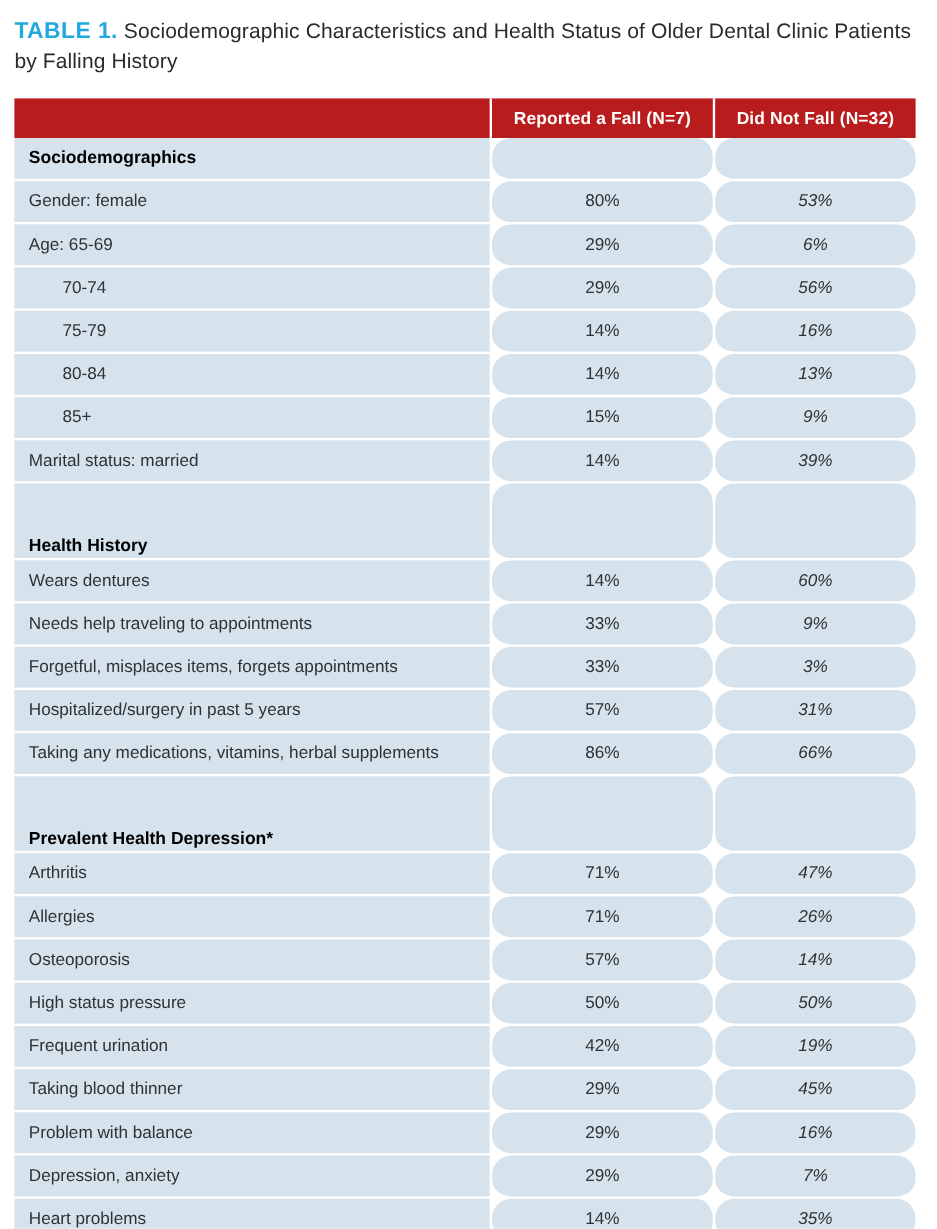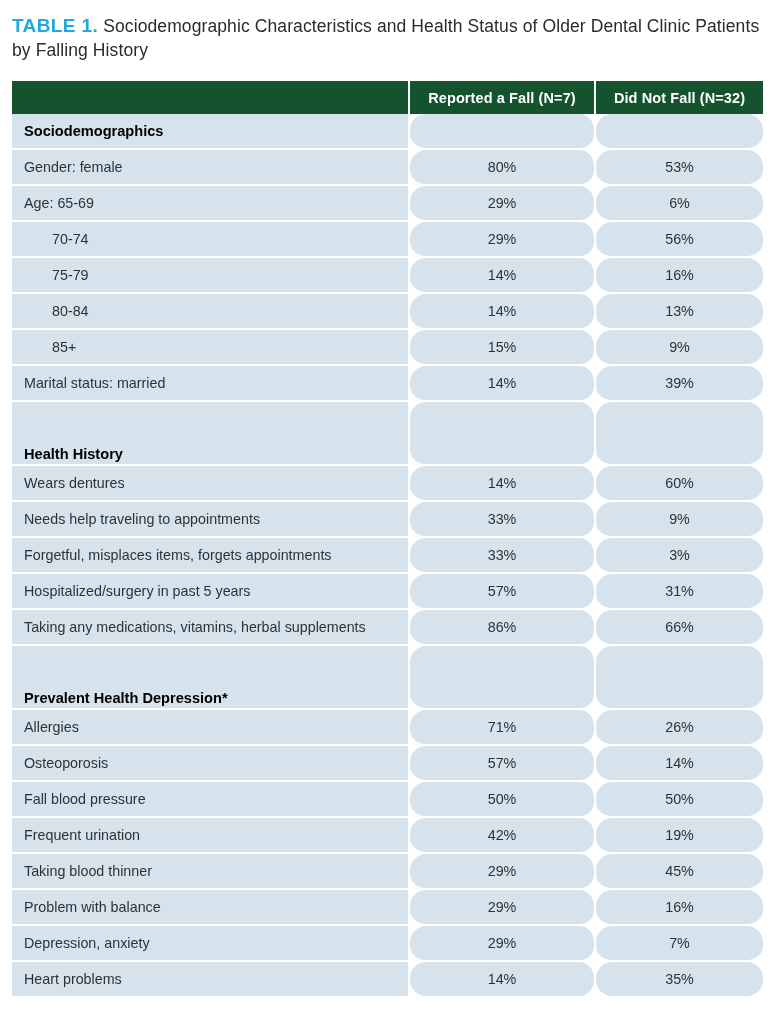--- a/index.html
+++ b/index.html
@@ -49,21 +49,21 @@
     width: 751px;
     border-collapse: separate;
     border-spacing: 0;
     table-layout: fixed;
   }
   table.data-table col.c-label { width: 398px; }
   table.data-table col.c-v1 { width: 186px; }
   table.data-table col.c-v2 { width: 167px; }
 
   thead th {
-    background: #14532d;
+    background: #b91c1c;
     color: #ffffff;
     font-size: 14.5px;
     font-weight: 700;
     height: 33px;
     padding: 0 10px;
     text-align: center;
     vertical-align: middle;
     border-right: 2px solid #ffffff;
     letter-spacing: 0.1px;
   }
@@ -75,21 +75,21 @@
   tbody td {
     background: #d6e3ed;
     font-size: 14.3px;
     color: #2f3234;
     height: 34px;
     padding: 0 12px;
     vertical-align: middle;
     border-right: 2px solid #ffffff;
     border-bottom: 2px solid #ffffff;
   }
-  tbody td:last-child { border-right: none; }
+  tbody td:last-child { border-right: none; font-style: italic; }
 
   tbody td.val {
     text-align: center;
     padding: 0;
     border-radius: 16px;
   }
 
   tbody tr.section-row td {
     font-weight: 700;
     color: #000000;
@@ -201,31 +201,36 @@
             <td class="lbl">Taking any medications, vitamins, herbal supplements</td>
             <td class="val">86%</td>
             <td class="val">66%</td>
           </tr>
           <tr class="section-row spaced">
             <td class="lbl">Prevalent Health Depression*</td>
             <td class="val"></td>
             <td class="val"></td>
           </tr>
           <tr class="data-row">
+            <td class="lbl">Arthritis</td>
+            <td class="val">71%</td>
+            <td class="val">47%</td>
+          </tr>
+          <tr class="data-row">
             <td class="lbl">Allergies</td>
             <td class="val">71%</td>
             <td class="val">26%</td>
           </tr>
           <tr class="data-row">
             <td class="lbl">Osteoporosis</td>
             <td class="val">57%</td>
             <td class="val">14%</td>
           </tr>
           <tr class="data-row">
-            <td class="lbl">Fall blood pressure</td>
+            <td class="lbl">High status pressure</td>
             <td class="val">50%</td>
             <td class="val">50%</td>
           </tr>
           <tr class="data-row">
             <td class="lbl">Frequent urination</td>
             <td class="val">42%</td>
             <td class="val">19%</td>
           </tr>
           <tr class="data-row">
             <td class="lbl">Taking blood thinner</td>

